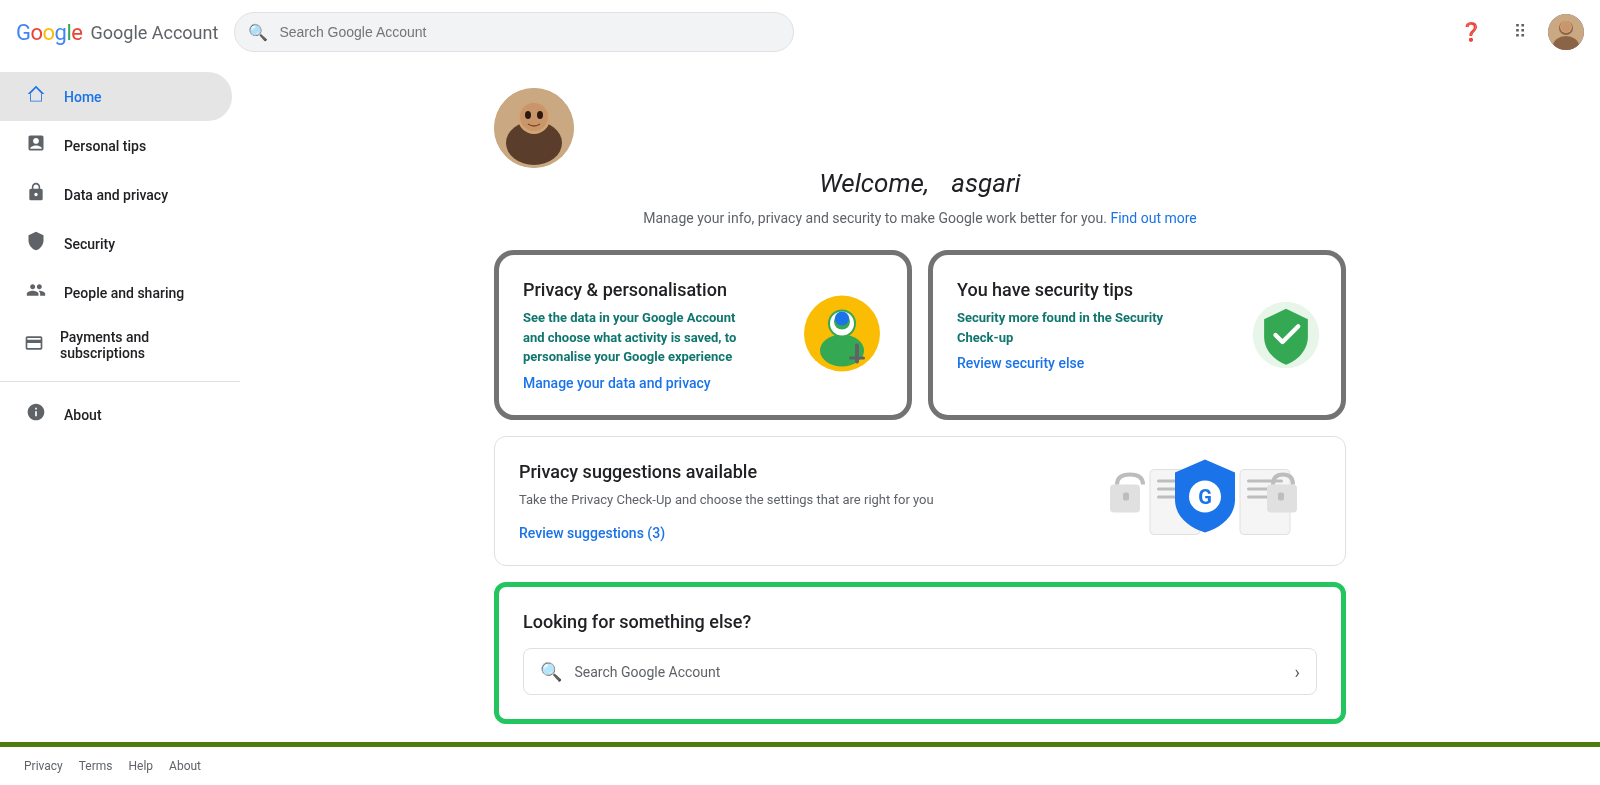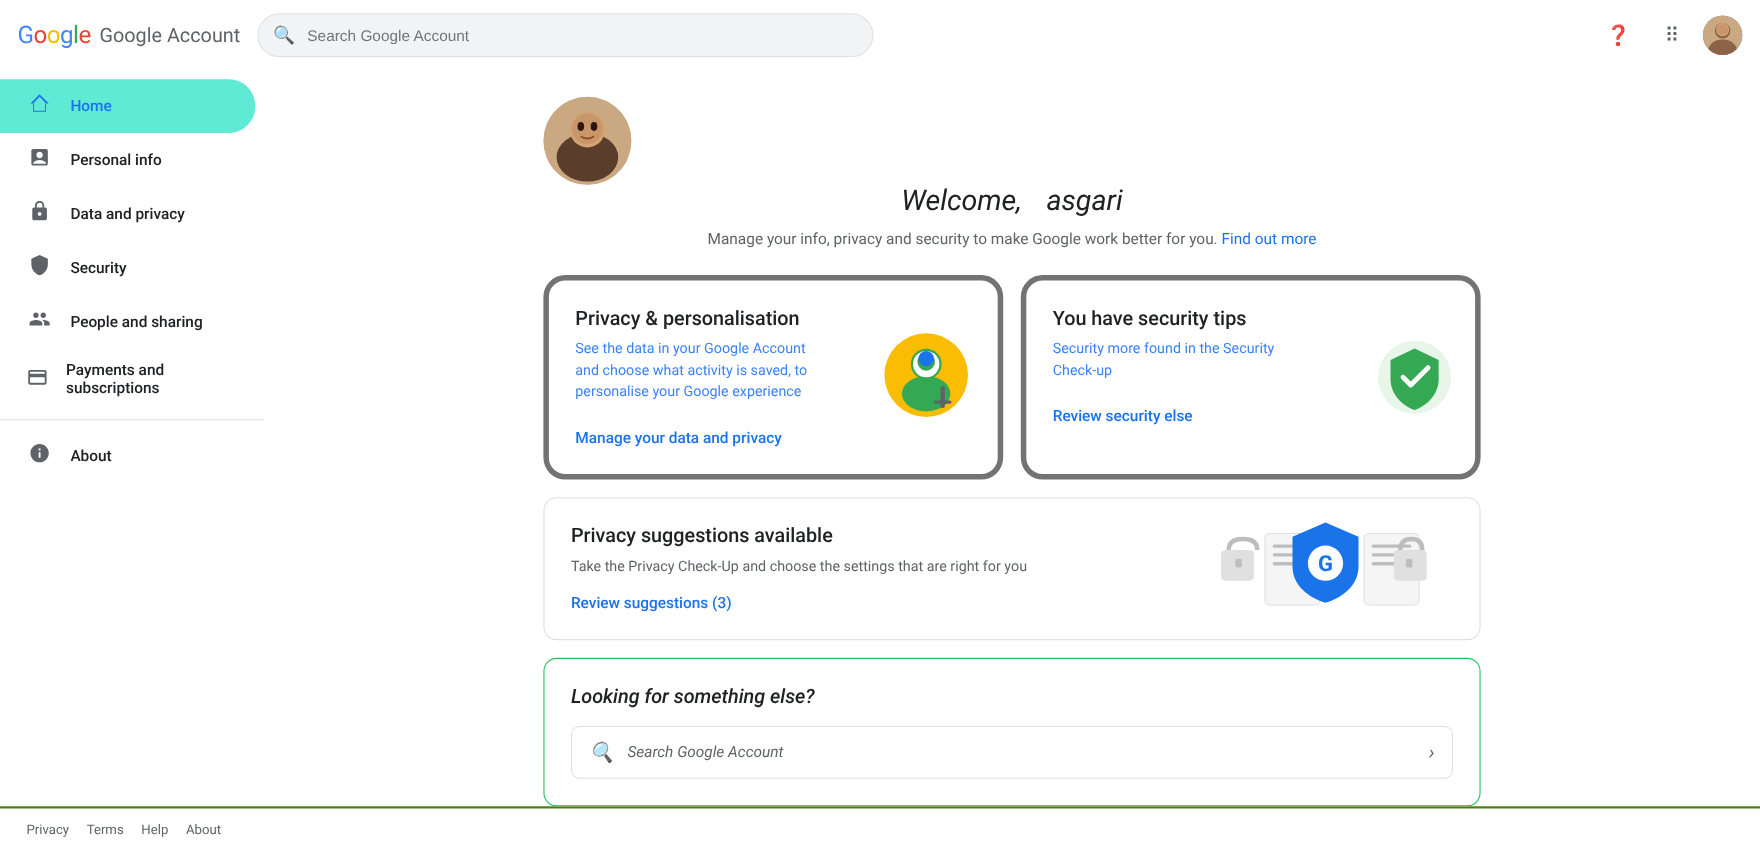--- a/index.html
+++ b/index.html
@@ -26,65 +26,65 @@
 
     
     .top-right { display: flex; align-items: center; gap: 8px; margin-left: auto; }
     .icon-btn { width: 40px; height: 40px; border-radius: 50%; display: flex; align-items: center; justify-content: center; cursor: pointer; color: #5f6368; font-size: 18px; border: none; background: none; }
     .avatar-btn { width: 36px; height: 36px; border-radius: 50%; background: #8ab4f8; display: flex; align-items: center; justify-content: center; cursor: pointer; overflow: hidden; }
     .avatar-img { width: 36px; height: 36px; border-radius: 50%; background: linear-gradient(135deg, #a0856c 0%, #7a5c44 100%); display: flex; align-items: center; justify-content: center; font-size: 14px; color: #fff; }
 
     
     .sidebar { width: 240px; padding: 8px 0; border-right: none; overflow-y: auto; flex-shrink: 0; }
     .sidebar-item { display: flex; align-items: center; gap: 16px; padding: 12px 24px; cursor: pointer; border-radius: 0 24px 24px 0; margin-right: 8px; color: #202124; font-size: 14px; font-weight: 500; }
-    .sidebar-item.active { background: #5eead4; color: #1a73e8; }
+    .sidebar-item.active { background: #e5e5e5; color: #1a73e8; }
     .sidebar-item.active .sidebar-icon { color: #1a73e8; }
     .sidebar-icon { font-size: 20px; color: #5f6368; width: 24px; text-align: center; }
 
     .sidebar-divider { height: 1px; background: #e0e0e0; margin: 8px 0; }
 
     
     .main-content { flex: 1; overflow-y: auto; padding: 0; }
     .content-center { max-width: 900px; margin: 0 auto; padding: 24px 24px 0; }
 
     
     .profile-header { text-align: center; margin-bottom: 24px; }
     .welcome-text { font-size: 26px; font-weight: 400; color: #202124; margin-bottom: 8px; }
     .welcome-text span { margin: 0 8px; font-style: italic; }
     .subtitle { font-size: 14px; color: #5f6368; margin-top: 12px; }
     .subtitle a { color: #1a73e8; text-decoration: none; }
 
     
     .cards-row { display: grid; grid-template-columns: 1fr 1fr; gap: 16px; margin-bottom: 16px; }
     .card { border: 5px solid #737373; border-radius: 20px; padding: 24px; cursor: pointer; position: relative; overflow: hidden; }
     .card-title { font-size: 18px; font-weight: 500; color: #202124; margin-bottom: 8px; max-width: 60%; }
-    .card-desc { font-size: 13px; color: #3b82f6; line-height: 1.5; max-width: 65%; margin-bottom: 24px; }
+    .card-desc { font-size: 13px; color: #0f766e; line-height: 1.5; max-width: 65%; margin-bottom: 8px; font-weight: bold; }
     .card-link { color: #1a73e8; font-size: 14px; text-decoration: none; font-weight: 500; }
     .card-icon { position: absolute; right: 20px; top: 50%; transform: translateY(-50%); }
 
     
     .security-shield { width: 70px; height: 70px; display: flex; align-items: center; justify-content: center; }
 
     
     .card-full { border: 1px solid #e0e0e0; border-radius: 12px; padding: 24px 24px; cursor: pointer; margin-bottom: 16px; position: relative; overflow: hidden; }
     .card-full-title { font-size: 18px; font-weight: 500; color: #202124; margin-bottom: 8px; }
     .card-full-desc { font-size: 13px; color: #5f6368; line-height: 1.5; max-width: 65%; margin-bottom: 16px; }
     .card-full-link { color: #1a73e8; font-size: 14px; text-decoration: none; font-weight: 500; }
     .card-full-icon { position: absolute; right: 40px; top: 50%; transform: translateY(-50%); }
 
     
-    .card-search { border: 1px solid #22c55e; border-radius: 12px; padding: 24px; margin-bottom: 16px; font-style: italic; }
+    .card-search { border: 5px solid #22c55e; border-radius: 12px; padding: 24px; margin-bottom: 16px; }
     .card-search-title { font-size: 18px; font-weight: 500; color: #202124; margin-bottom: 16px; }
     .search-row { display: flex; align-items: center; padding: 12px 16px; border: 1px solid #e0e0e0; border-radius: 8px; cursor: pointer; gap: 12px; }
     .search-row-icon { color: #5f6368; font-size: 18px; }
     .search-row-text { flex: 1; font-size: 14px; color: #5f6368; }
     .search-row-chevron { color: #5f6368; font-size: 18px; }
 
     
-    .footer { display: flex; align-items: center; gap: 16px; padding: 12px 24px; border-top: 2px solid #4d7c0f; font-size: 12px; color: #5f6368; position: fixed; bottom: 12px; left: 0; right: 0; background: #fff; z-index: 10; }
+    .footer { display: flex; align-items: center; gap: 16px; padding: 12px 24px; border-top: 5px solid #4d7c0f; font-size: 12px; color: #5f6368; position: fixed; bottom: 0; left: 0; right: 0; background: #fff; z-index: 10; }
     .footer a { color: #5f6368; text-decoration: none; }
 
     
     .person-face-container { width: 80px; height: 80px; border-radius: 50%; overflow: hidden; background: #c9a882; }
   </style>
 </head>
 <body>
 
 <div class="app-container">
 
@@ -138,21 +138,21 @@
         </span>
         <span>Home</span>
       </div>
 
       <div class="sidebar-item">
         <span class="sidebar-icon">
           <svg width="20" height="20" viewBox="0 0 24 24" fill="#5f6368">
               <path d="M19 3H5c-1.1 0-2 .9-2 2v14c0 1.1.9 2 2 2h14c1.1 0 2-.9 2-2V5c0-1.1-.9-2-2-2zm-7 3c1.93 0 3.5 1.57 3.5 3.5S13.93 13 12 13s-3.5-1.57-3.5-3.5S10.07 6 12 6zm7 13H5v-.23c0-.62.28-1.2.76-1.58C7.47 15.82 9.64 15 12 15s4.53.82 6.24 2.19c.48.38.76.97.76 1.58V19z"></path>
             </svg>
         </span>
-        <span>Personal info</span>
+        <span>Personal tips</span>
       </div>
 
       <div class="sidebar-item">
         <span class="sidebar-icon">
           <svg width="20" height="20" viewBox="0 0 24 24" fill="#5f6368">
               <path d="M18 8h-1V6c0-2.76-2.24-5-5-5S7 3.24 7 6v2H6c-1.1 0-2 .9-2 2v10c0 1.1.9 2 2 2h12c1.1 0 2-.9 2-2V10c0-1.1-.9-2-2-2zm-6 9c-1.1 0-2-.9-2-2s.9-2 2-2 2 .9 2 2-.9 2-2 2zm3.1-9H8.9V6c0-1.71 1.39-3.1 3.1-3.1 1.71 0 3.1 1.39 3.1 3.1v2z"></path>
             </svg>
         </span>
         <span>Data and privacy</span>
       </div>

